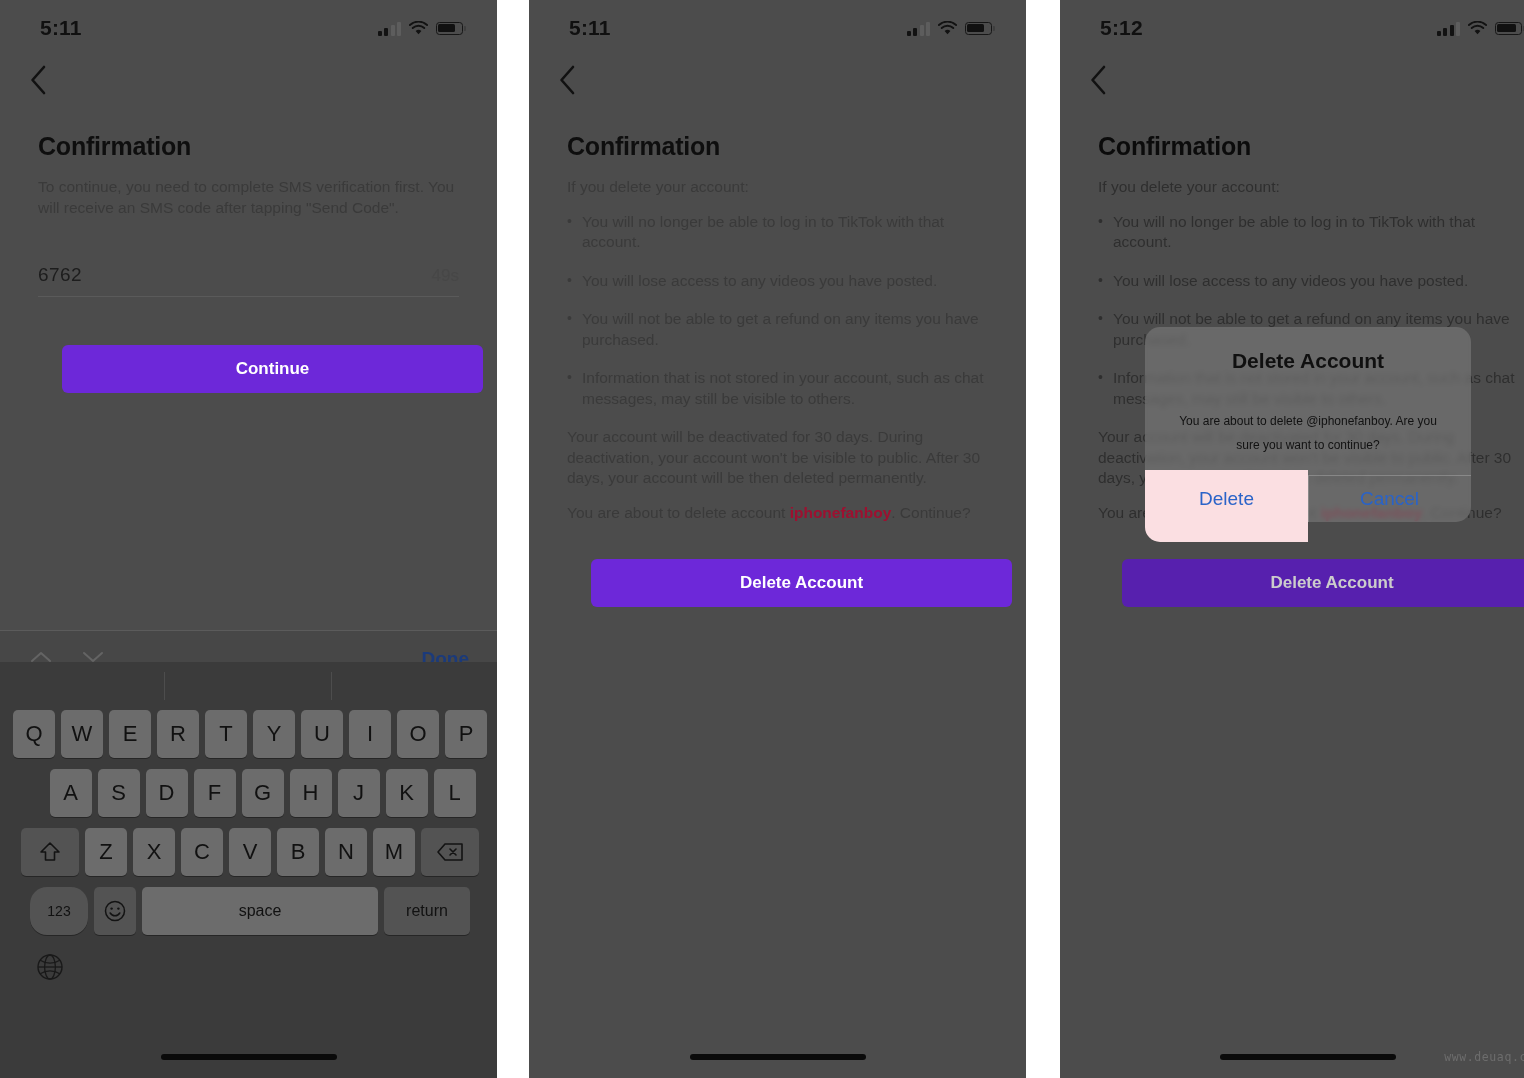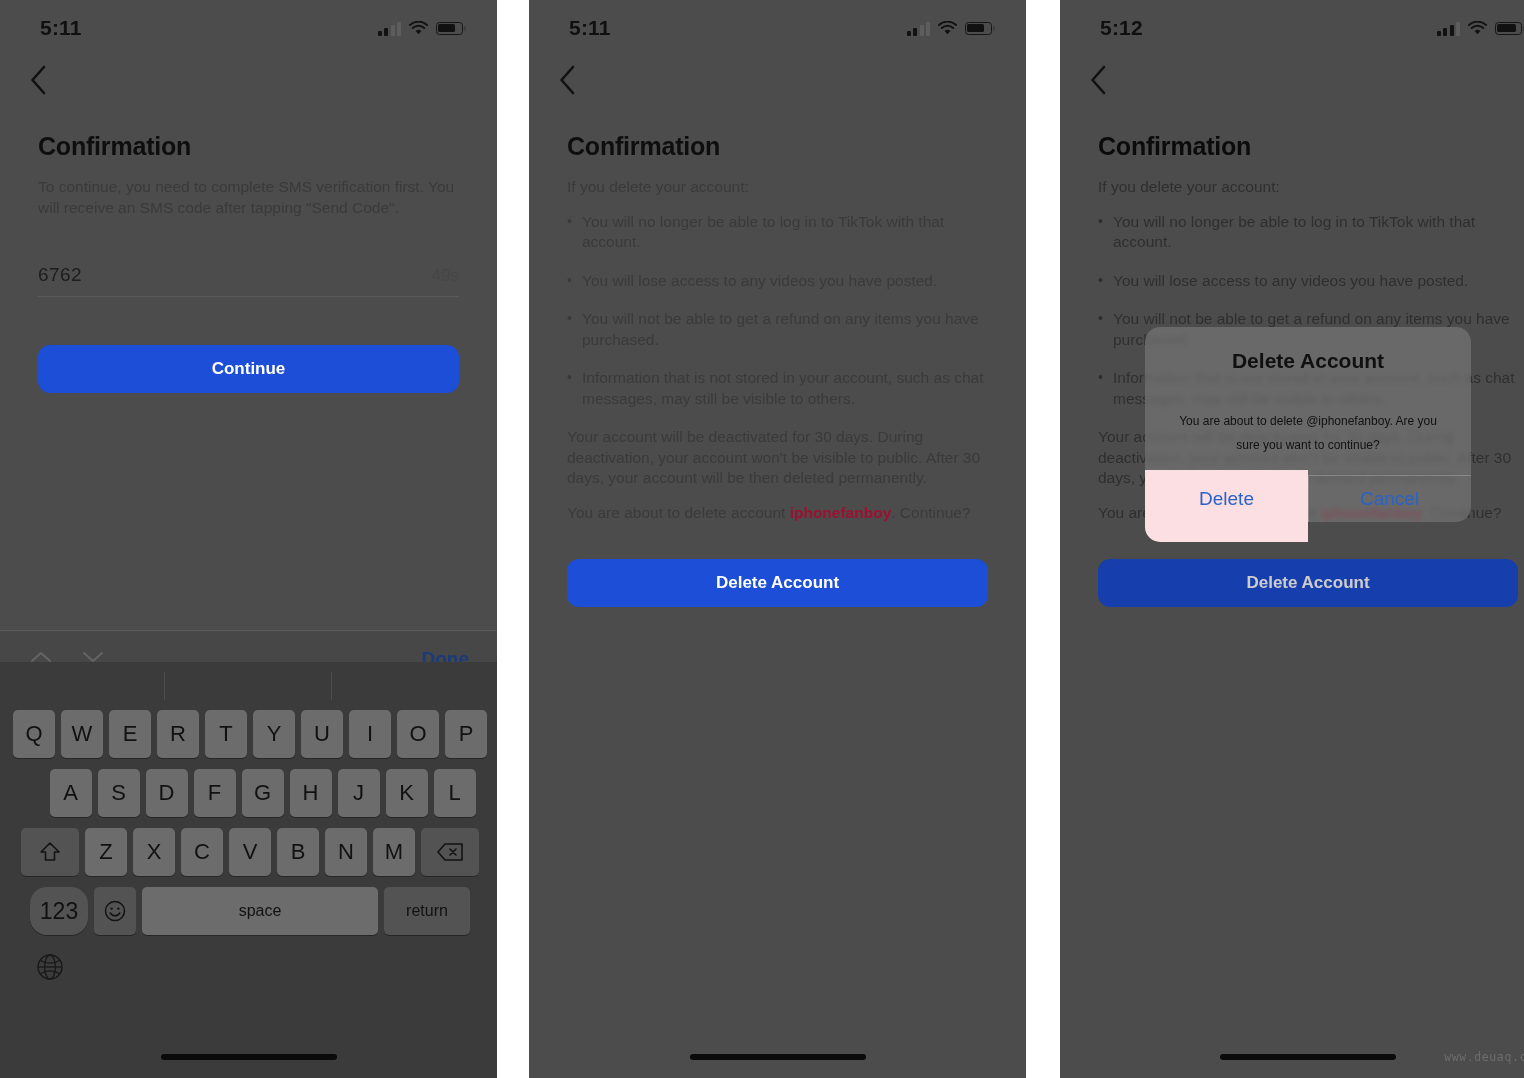--- a/index.html
+++ b/index.html
@@ -109,24 +109,25 @@
   }
   .code-val { font-size: 19px; color: #1d1d1d; letter-spacing: 0.4px; }
   .code-timer { font-size: 17px; color: #474747; }
   .code-rule { height: 1px; background: #5a5a5a; margin-bottom: 0; }
 
   
   .btn-primary {
     display: block; width: 100%;
     height: 48px; line-height: 48px;
     text-align: center;
-    background: #1d4ed8;
+    background: #6d28d9;
     color: #ffffff; font-size: 17px; font-weight: bold;
-    border: 0; border-radius: 12px; cursor: pointer;
+    border: 0; border-radius: 6px; cursor: pointer;
     font-family: "Liberation Sans", sans-serif;
+    margin-left: 24px;
   }
   .btn-wrap-1 { margin-top: 48px; }
   .btn-wrap-2 { margin-top: 36px; }
 
   
   .kb-accessory {
     position: absolute; left: 0; right: 0; top: 630px;
     height: 56px; background: #474747;
     border-top: 1px solid #5b5b5b;
     display: flex; align-items: center;
@@ -163,21 +164,21 @@
     width: 42px; height: 48px;
     display: flex; align-items: center; justify-content: center;
     font-size: 22px; cursor: pointer;
     box-shadow: 0 1px 0 rgba(0,0,0,0.35);
     flex: 0 0 auto;
   }
   .key.dark { background: #535353; }
   .key.wide { width: 58px; }
   .key.space { width: 236px; font-size: 16px; }
   .key.ret { width: 86px; font-size: 16px; }
-  .key.num { width: 58px; font-size: 23px; border-radius: 17px; }
+  .key.num { width: 58px; font-size: 14px; border-radius: 17px; }
   .key svg { display: block; }
 
   .kb-globe {
     margin-top: 14px; padding-left: 30px;
   }
   .kb-globe .g { width: 40px; height: 40px; display:flex; align-items:center; justify-content:center; cursor:pointer; }
 
   
   .home-ind {
     position: absolute; bottom: 18px; left: 50%;

